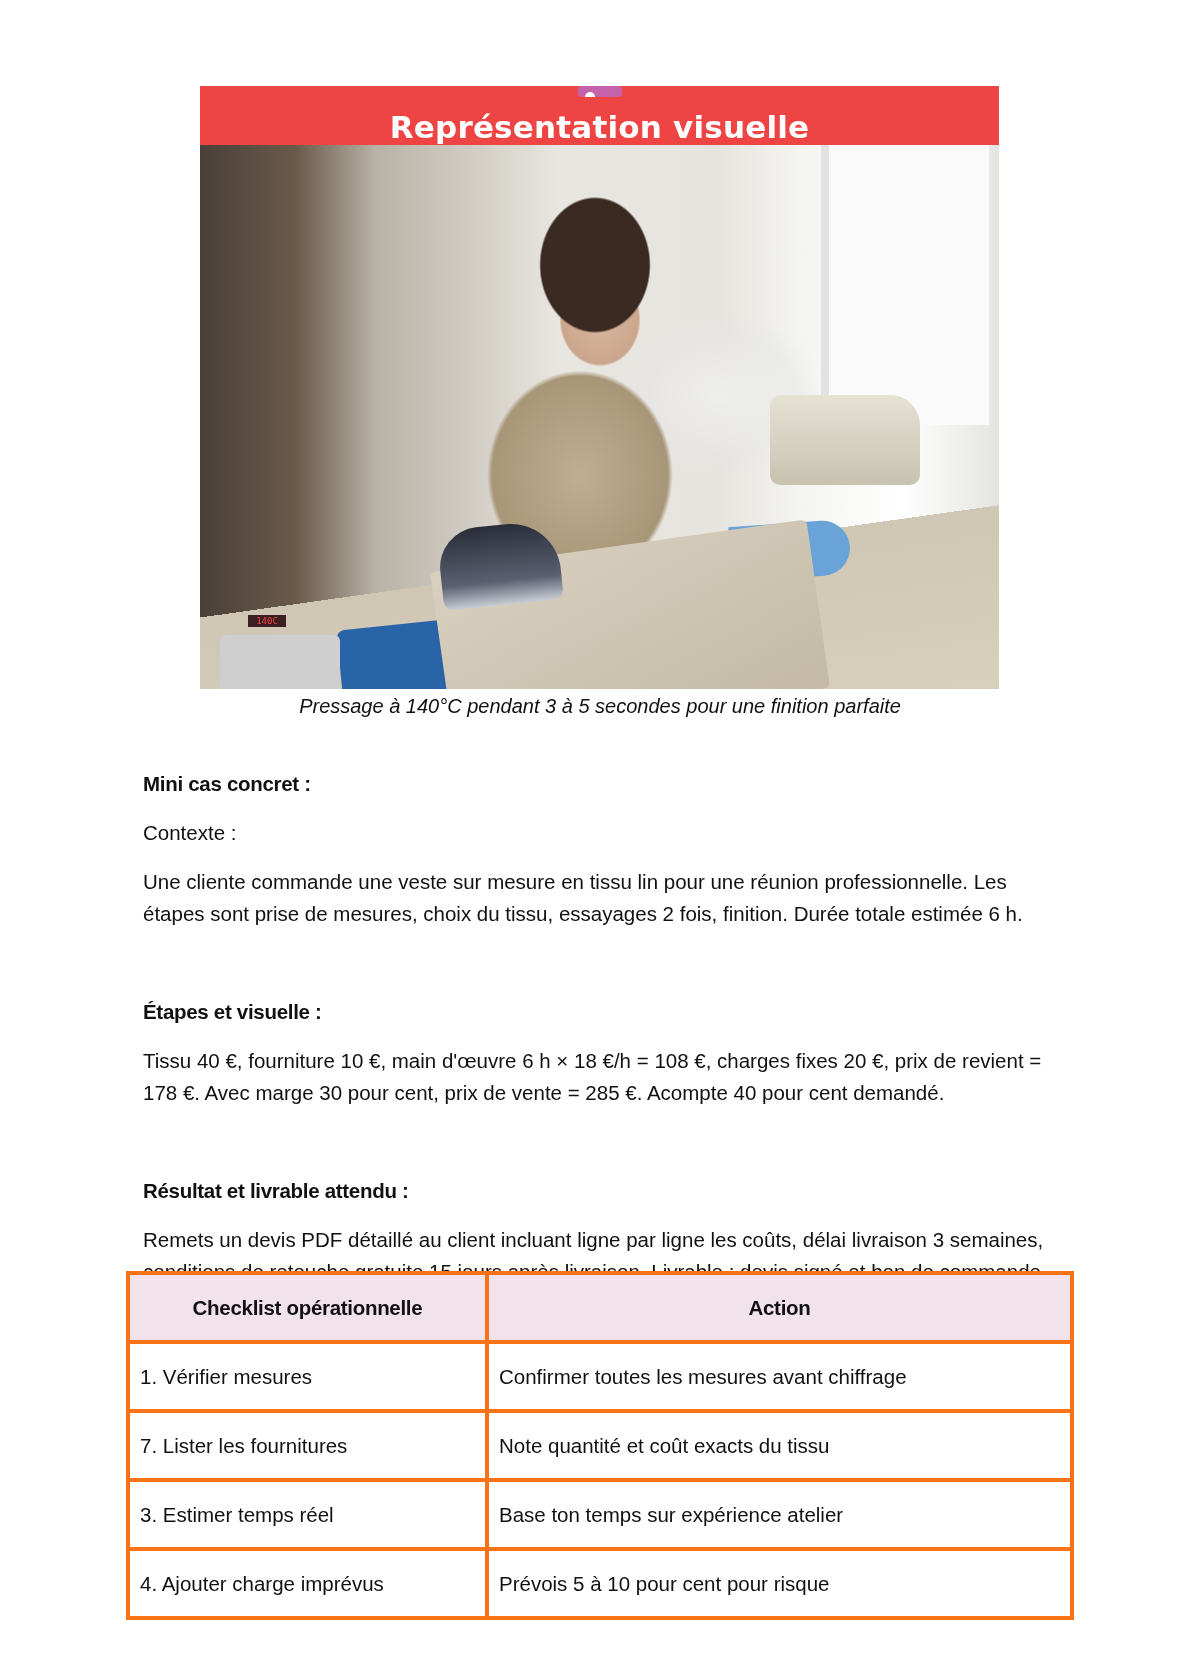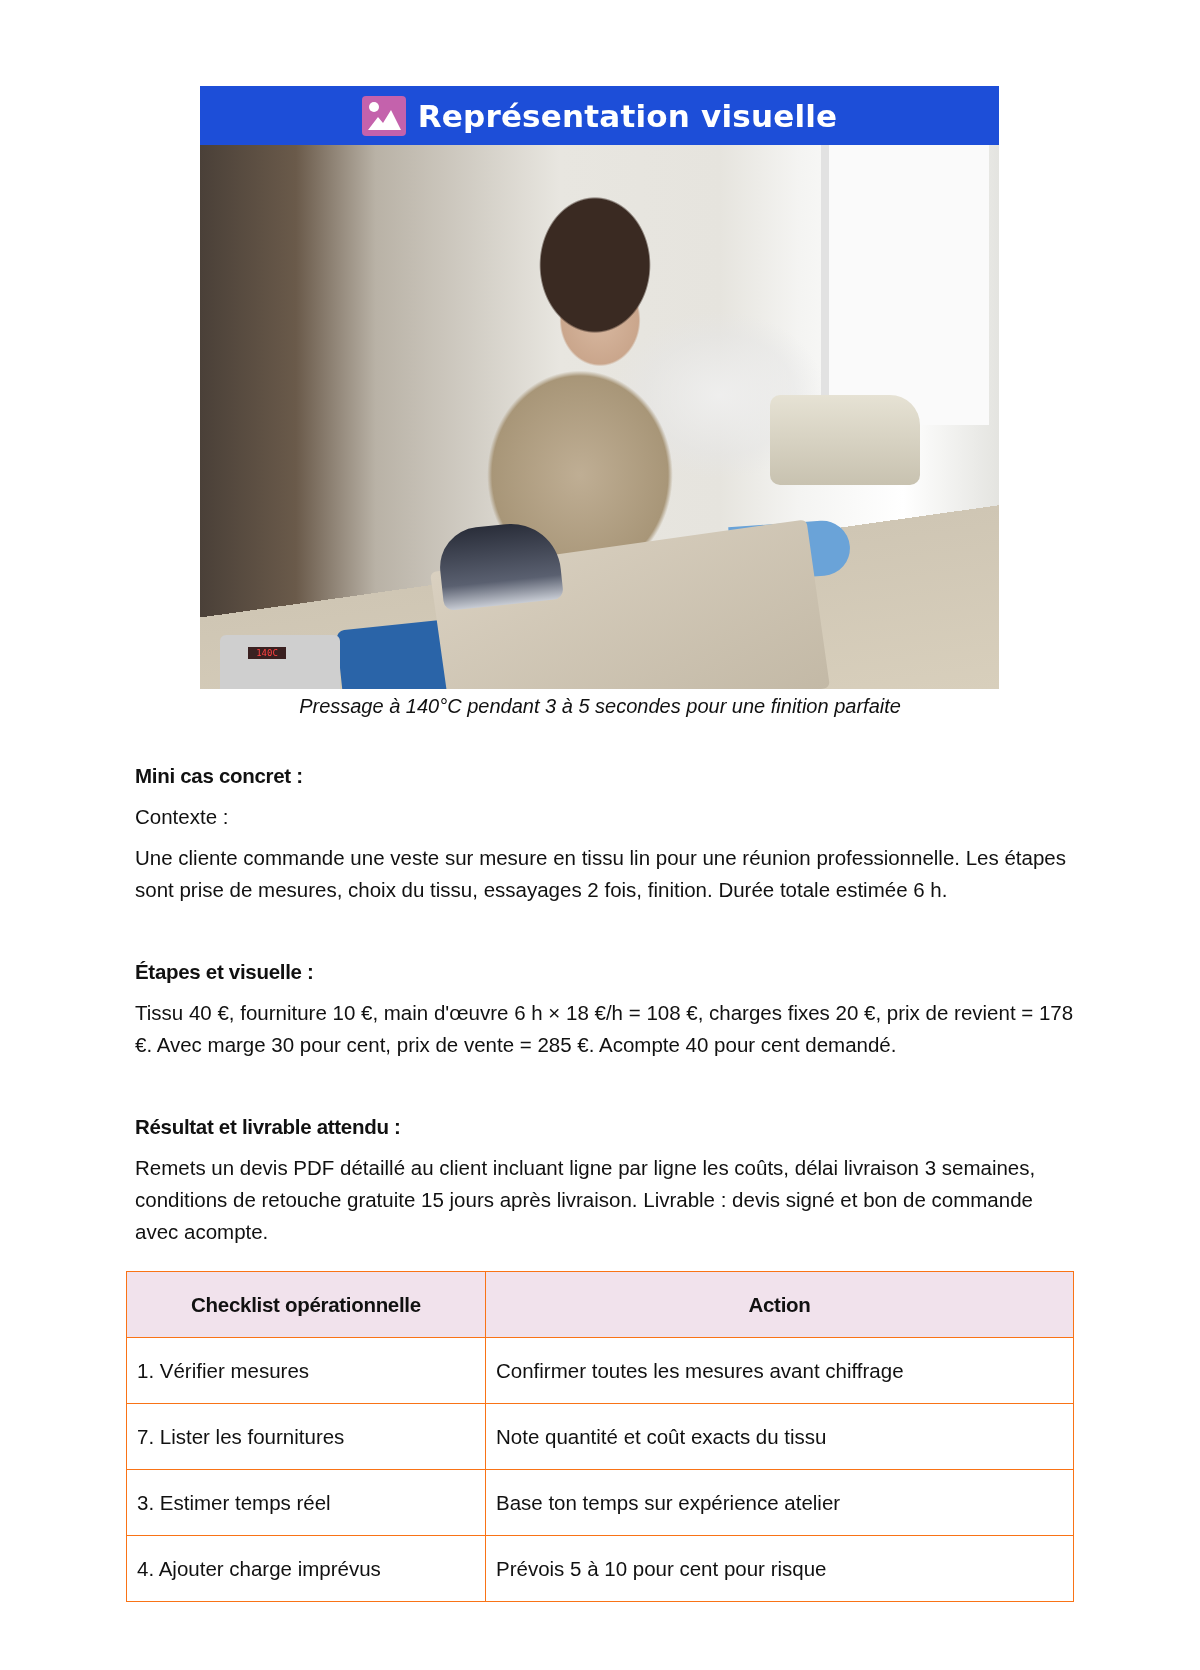--- a/index.html
+++ b/index.html
@@ -16,25 +16,26 @@
       color: #111111;
     }
     .figure {
       position: absolute;
       left: 200px;
       top: 86px;
       width: 799px;
     }
     .banner {
       height: 59px;
-      background: #1d4ed8;
+      background: #ef4444;
       display: flex;
       align-items: center;
       justify-content: center;
       gap: 12px;
+      flex-direction: column;
     }
     .banner-icon {
       width: 44px;
       height: 40px;
       border-radius: 4px;
       background: #c462ac;
       position: relative;
       overflow: hidden;
     }
     .banner-icon svg { position: absolute; left: 0; top: 0; }
@@ -121,21 +122,21 @@
       left: 20px;
       top: 490px;
       width: 120px;
       height: 60px;
       background: #cfcfcf;
       border-radius: 6px;
     }
     .photo .press-display {
       position: absolute;
       left: 48px;
-      top: 502px;
+      top: 470px;
       width: 38px;
       height: 12px;
       background: #3a2020;
       color: #ff4040;
       font-size: 9px;
       line-height: 12px;
       text-align: center;
       font-family: "DejaVu Sans Mono", monospace;
     }
     .caption {
@@ -151,40 +152,40 @@
     }
     .content {
       position: absolute;
       left: 126px;
       top: 751px;
       width: 960px;
       font-size: 20.5px;
       line-height: 32px;
     }
     .content p {
-      margin: 9px;
+      margin: 17px;
     }
     .content .heading {
       font-weight: bold;
       letter-spacing: -0.3px;
     }
     .content .gap {
       height: 32px;
     }
     table.checklist {
       position: absolute;
       left: 126px;
       top: 1271px;
       width: 948px;
       border-collapse: collapse;
       font-size: 20.5px;
     }
     table.checklist th,
     table.checklist td {
-      border: 1px solid #f97316;
+      border: 4px solid #f97316;
       height: 49px;
       padding: 8px 10px;
       vertical-align: middle;
     }
     table.checklist th {
       background: #f1e2ec;
       font-weight: bold;
       text-align: center;
       letter-spacing: -0.3px;
     }

